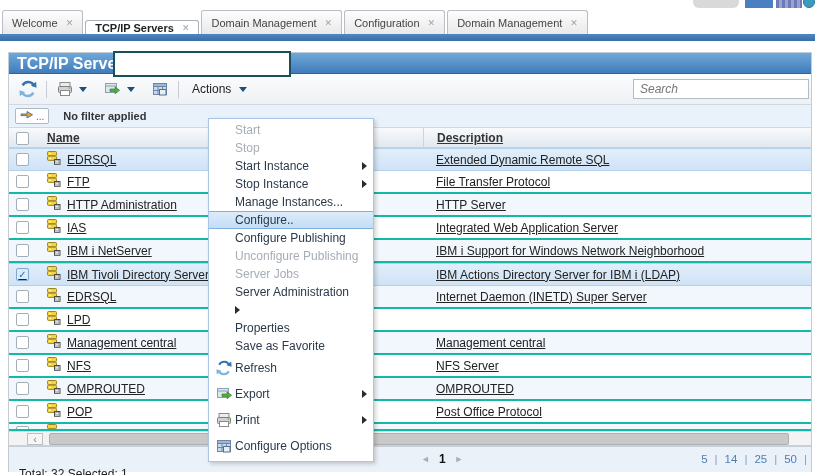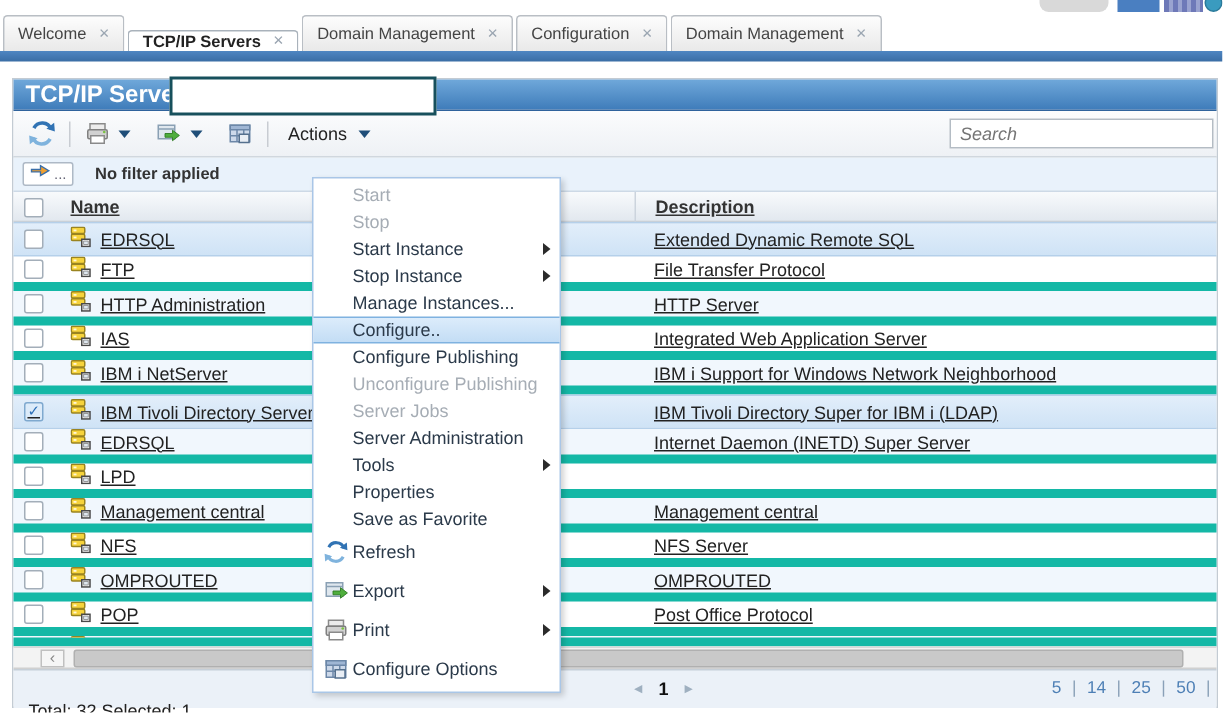--- a/index.html
+++ b/index.html
@@ -60,21 +60,21 @@
 
   
   .grid { display:grid; grid-template-columns:34px 380px 1fr; align-items:center;text-decoration:underline; }
   .thead { height:20px; background:linear-gradient(#f8fafc,#e2e8ef);
     border-bottom:1px solid #c8d0d8; font-size:12px; font-weight:700; color:#333; }
   .thead .dcell { border-left:1px solid #ccd4dd; height:20px; line-height:20px; }
   .cb { width:13px; height:13px; border:1px solid #a3aeb9; background:#fff;
     border-radius:2px; margin-left:7px; display:flex; align-items:center; justify-content:center;
     font-size:10px; cursor:pointer; }
   .cb.checked { background:#dcebf9; border-color:#7fa9cf; color:#2c6fb7; font-weight:700; }
-  .trow { height:23px; border-bottom:6px solid #14b8a6; font-size:12px; color:#222; cursor:default; }
+  .trow { height:23px; border-bottom:2px solid #14b8a6; font-size:12px; color:#222; cursor:default; }
   .trow:nth-child(odd) { background:#f1f7fd; }
   .trow.sel { background:linear-gradient(#e2eefa,#cfe3f6);
     border-top:1px solid #b5d0ea; border-bottom:1px solid #b5d0ea; }
   .ncell { display:flex; align-items:center; gap:6px; padding-left:4px; }
   .ncell svg { flex:none; }
   .dcell { padding-left:13px; }
   .partialrow { height:7px; overflow:hidden; background:#f1f7fd; }
 
   
   .hscroll { position:relative; height:15px; background:#f3f3f3;
@@ -304,21 +304,21 @@
             <span><svg width="14" height="14" viewBox="0 0 14 14">
                 <rect x="0.5" y="0.5" width="9" height="4.2" rx="1" fill="#f6d33c" stroke="#9a8420"></rect>
                 <rect x="0.5" y="5.2" width="9" height="4.2" rx="1" fill="#f6d33c" stroke="#9a8420"></rect>
                 <rect x="2" y="2" width="2" height="1.2" fill="#fff8d8"></rect>
                 <rect x="2" y="6.7" width="2" height="1.2" fill="#fff8d8"></rect>
                 <rect x="7.5" y="8.5" width="5.5" height="4.8" fill="#fff" stroke="#4a4a4a"></rect>
                 <rect x="8.8" y="9.7" width="3" height="2.3" fill="#dfe8f0" stroke="#7a7a7a" stroke-width="0.5"></rect>
               </svg></span>
             <span>IBM Tivoli Directory Server</span>
           </span>
-        <span class="dcell">IBM Tivoli Directory Super for IBM i (LDAP)</span>
+        <span class="dcell">IBM Actions Directory Server for IBM i (LDAP)</span>
       </div>
       <div class="grid trow">
         <span class="cb"></span>
         <span class="ncell">
             <span><svg width="14" height="14" viewBox="0 0 14 14">
                 <rect x="0.5" y="0.5" width="9" height="4.2" rx="1" fill="#f6d33c" stroke="#9a8420"></rect>
                 <rect x="0.5" y="5.2" width="9" height="4.2" rx="1" fill="#f6d33c" stroke="#9a8420"></rect>
                 <rect x="2" y="2" width="2" height="1.2" fill="#fff8d8"></rect>
                 <rect x="2" y="6.7" width="2" height="1.2" fill="#fff8d8"></rect>
                 <rect x="7.5" y="8.5" width="5.5" height="4.8" fill="#fff" stroke="#4a4a4a"></rect>
@@ -477,21 +477,20 @@
     <div class="mi disabled">
       <span class="mic"></span>
         <span class="mil">Server Jobs</span>
     </div>
     <div class="mi">
       <span class="mic"></span>
         <span class="mil">Server Administration</span>
     </div>
     <div class="mi">
       <span class="mic"></span>
-        <span class="mil">Tools</span>
         <span class="sub"></span>
     </div>
     <div class="mi">
       <span class="mic"></span>
         <span class="mil">Properties</span>
     </div>
     <div class="mi">
       <span class="mic"></span>
         <span class="mil">Save as Favorite</span>
     </div>

